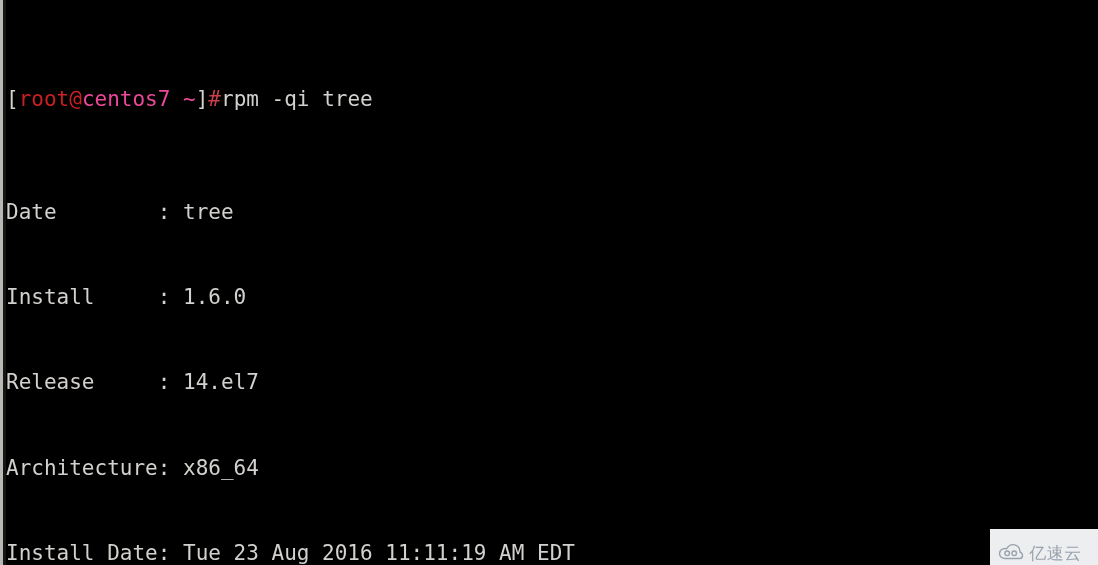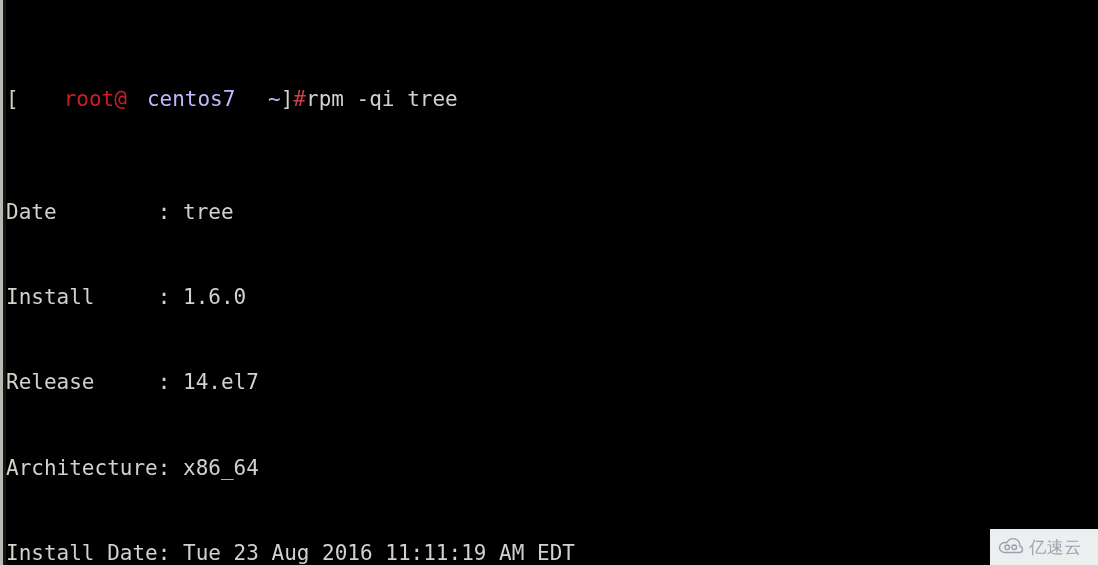--- a/index.html
+++ b/index.html
@@ -51,34 +51,34 @@
     color: #d3d1cd;
     white-space: pre;
     letter-spacing: 0px;
   }
   .line {
     height: 28.35px;
     white-space: pre;
     font-variant-ligatures: none;
   }
   .c-white   { color: #d3d1cd; }
-  .c-red     { color: #cc1f24; margin-left: 45px; }
-  .c-teal    { color: #c4b5fd; margin-left: 20px; }
+  .c-red     { color: #cc1f24; }
+  .c-teal    { color: #ec4899; }
   .c-prompt  { color: #c8404a; }
 
   
   #watermark {
     position: absolute;
     right: 0;
     bottom: 0;
     width: 138px;
     height: 36px;
     background: #eceef0;
     display: flex;
-    align-items: center;
+    align-items: flex-end;
     justify-content: center;
     gap: 5px;
     z-index: 10;
   }
   #watermark .wm-mask {
     position: absolute;
     left: 0;
     top: 0;
     width: 30px;
     height: 36px;

